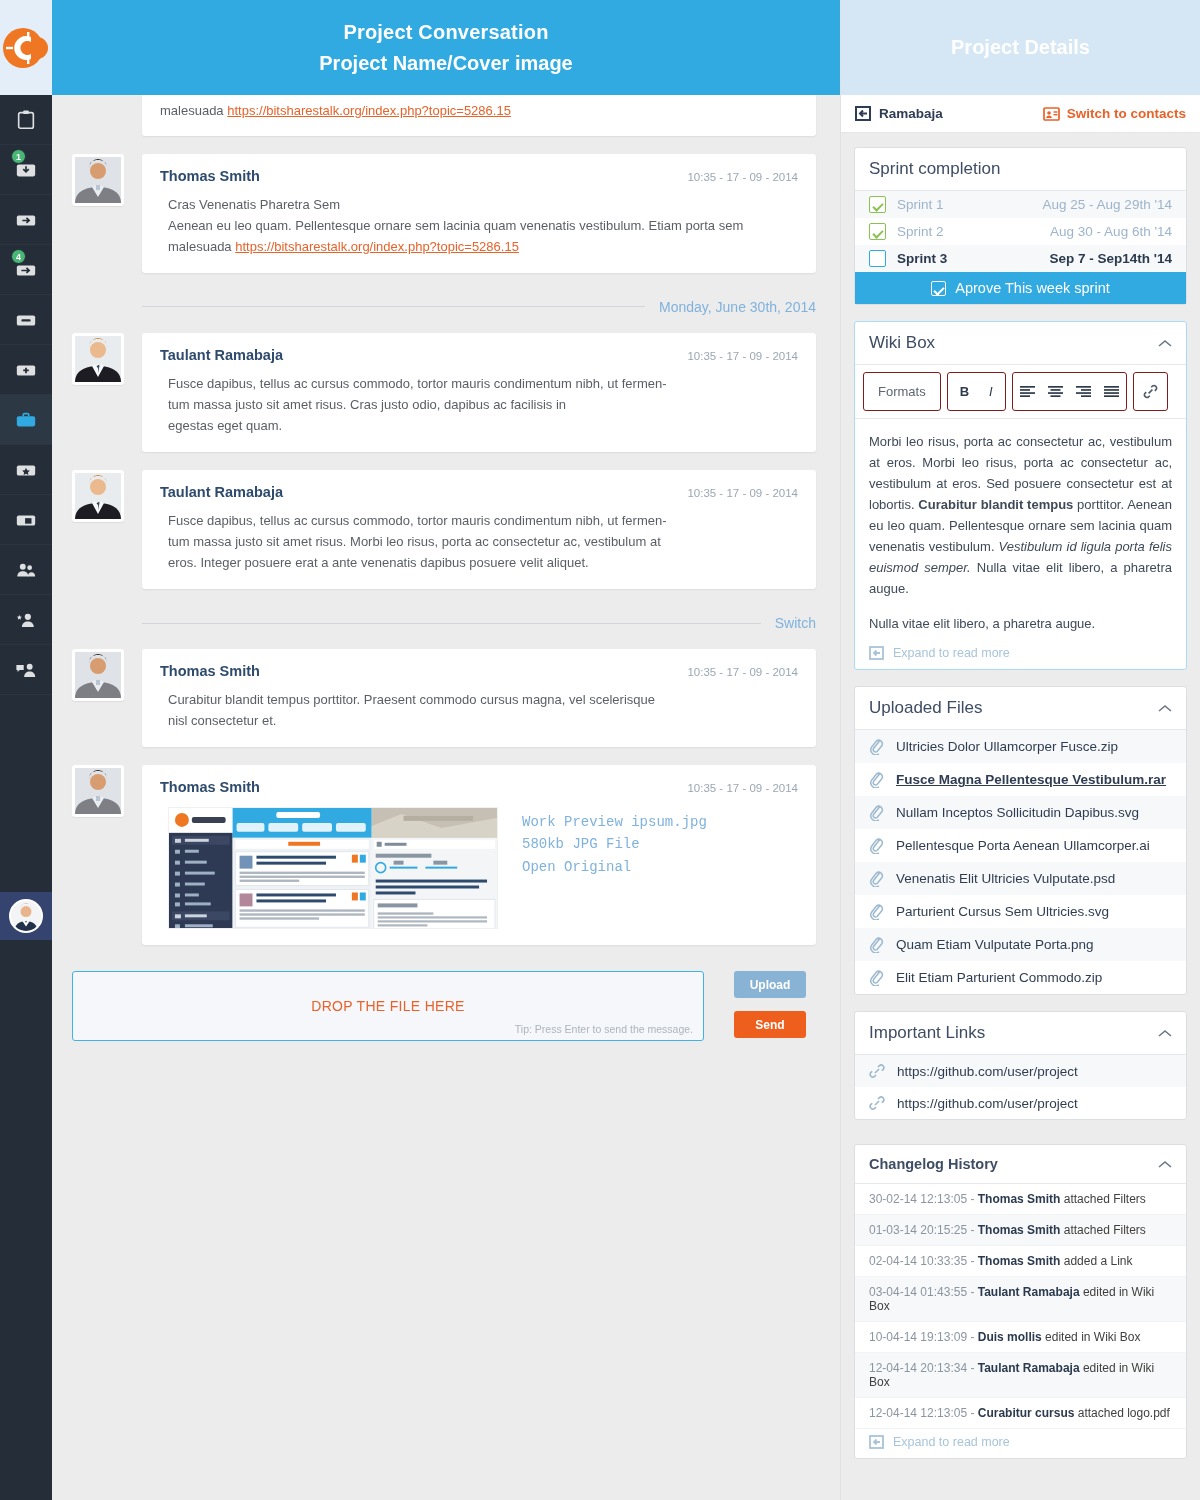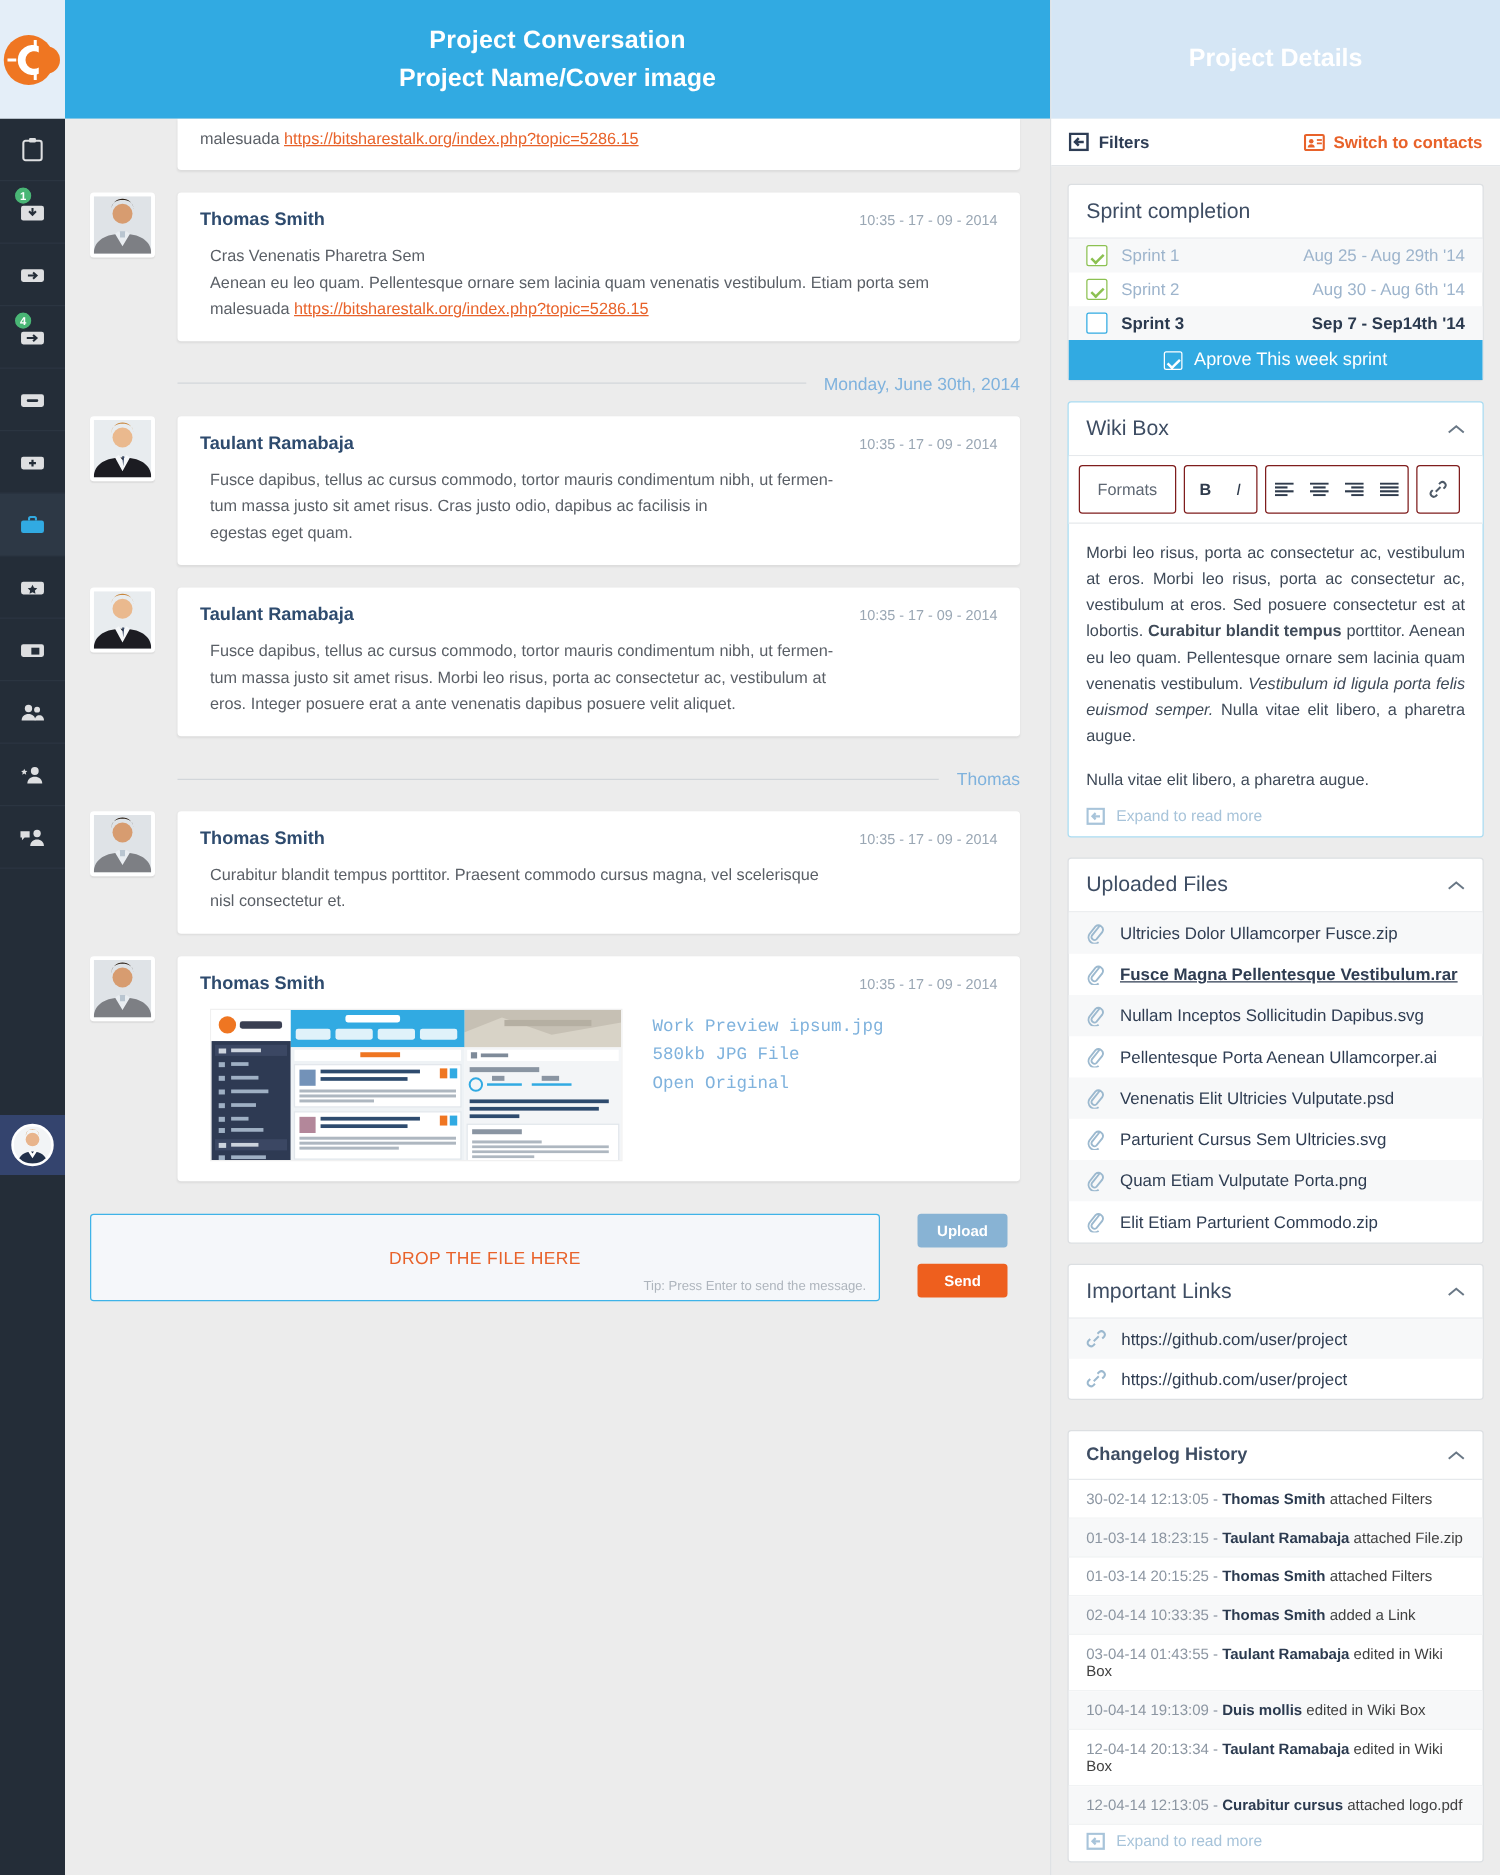--- a/index.html
+++ b/index.html
@@ -508,21 +508,21 @@
           <div class="msg-body">
             <div>Fusce dapibus, tellus ac cursus commodo, tortor mauris condimentum nibh, ut fermen-</div>
             <div>tum massa justo sit amet risus. Morbi leo risus, porta ac consectetur ac, vestibulum at</div>
             <div>eros. Integer posuere erat a ante venenatis dapibus posuere velit aliquet.</div>
           </div>
         </div>
       </div>
 
       <div class="date-sep">
         <div class="line"></div>
-        <div class="lbl">Thomas</div>
+        <div class="lbl">Switch</div>
       </div>
 
       <div class="msg-row">
         <div class="msg-avatar">
           <svg viewBox="0 0 46 46">
             <rect width="46" height="46" fill="#dfe3e7"></rect>
             <path d="M0 46 c0-11 10-16 23-16 s23 5 23 16z" fill="#7d7f84"></path>
             <circle cx="23" cy="14" r="8" fill="#d79c70"></circle>
             <path d="M14 11 a9 9 0 0 1 18 0 c0-6-4-8-9-8 s-9 2-9 8z" fill="#2d2117"></path>
             <path d="M17 30 l6 10 6-10 -3-2 -3 4 -3-4z" fill="#e9edf1"></path>
@@ -682,21 +682,21 @@
     <div class="right-head">
       <span>Project Details</span>
     </div>
 
     <div class="right-bar">
       <div class="enlarge">
         <svg width="17" height="15" viewBox="0 0 17 15">
           <rect x="1" y="1" width="14" height="13" fill="none" stroke="#2e3d55" stroke-width="2"></rect>
           <path d="M12 7.5 H5.5 M8 4.5 L5 7.5 L8 10.5" fill="none" stroke="#2e3d55" stroke-width="2"></path>
         </svg>
-        <span>Filters</span>
+        <span>Ramabaja</span>
       </div>
       <div class="switch">
         <svg width="17" height="14" viewBox="0 0 17 14">
           <rect x="1" y="1" width="15" height="12" rx="1" fill="none" stroke="#e8622a" stroke-width="1.7"></rect>
           <circle cx="6" cy="6" r="1.8" fill="#e8622a"></circle>
           <path d="M3.2 11 c0-1.7 1.3-2.6 2.8-2.6 s2.8 .9 2.8 2.6z" fill="#e8622a"></path>
           <rect x="10.5" y="4.3" width="4" height="1.4" fill="#e8622a"></rect>
           <rect x="10.5" y="7" width="4" height="1.4" fill="#e8622a"></rect>
         </svg>
         <span>Switch to contacts</span>
@@ -881,21 +881,20 @@
       </div>
 
       <div class="card" style="margin-top:24px;">
         <div class="card-head">
           <span class="card-title bold">Changelog History</span>
           <svg class="chev" viewBox="0 0 14 9">
             <path d="M1 7 L7 2 L13 7" fill="none" stroke="#6a7886" stroke-width="1.6"></path>
           </svg>
         </div>
         <div class="crow"><span>30-02-14 12:13:05 - </span><b>Thomas Smith</b><em> attached Filters</em></div>
-        <div class="crow"><span>01-03-14 18:23:15 - </span><b>Taulant  Ramabaja</b><em> attached File.zip</em></div>
         <div class="crow"><span>01-03-14 20:15:25 - </span><b>Thomas Smith</b><em> attached Filters</em></div>
         <div class="crow"><span>02-04-14 10:33:35 - </span><b>Thomas Smith</b><em> added a Link</em></div>
         <div class="crow"><span>03-04-14 01:43:55 - </span><b>Taulant  Ramabaja</b><em> edited in Wiki Box</em></div>
         <div class="crow"><span>10-04-14 19:13:09 - </span><b>Duis mollis</b><em> edited in Wiki Box</em></div>
         <div class="crow"><span>12-04-14 20:13:34 - </span><b>Taulant  Ramabaja</b><em> edited in Wiki Box</em></div>
         <div class="crow"><span>12-04-14 12:13:05 - </span><b>Curabitur cursus</b><em> attached logo.pdf</em></div>
         <div class="expand">
           <svg width="16" height="14" viewBox="0 0 16 14">
             <rect x="1" y="1" width="13" height="12" fill="none" stroke="#a8c4da" stroke-width="1.8"></rect>
             <path d="M11 7 H5 M7.5 4.5 L5 7 L7.5 9.5" fill="none" stroke="#a8c4da" stroke-width="1.8"></path>

